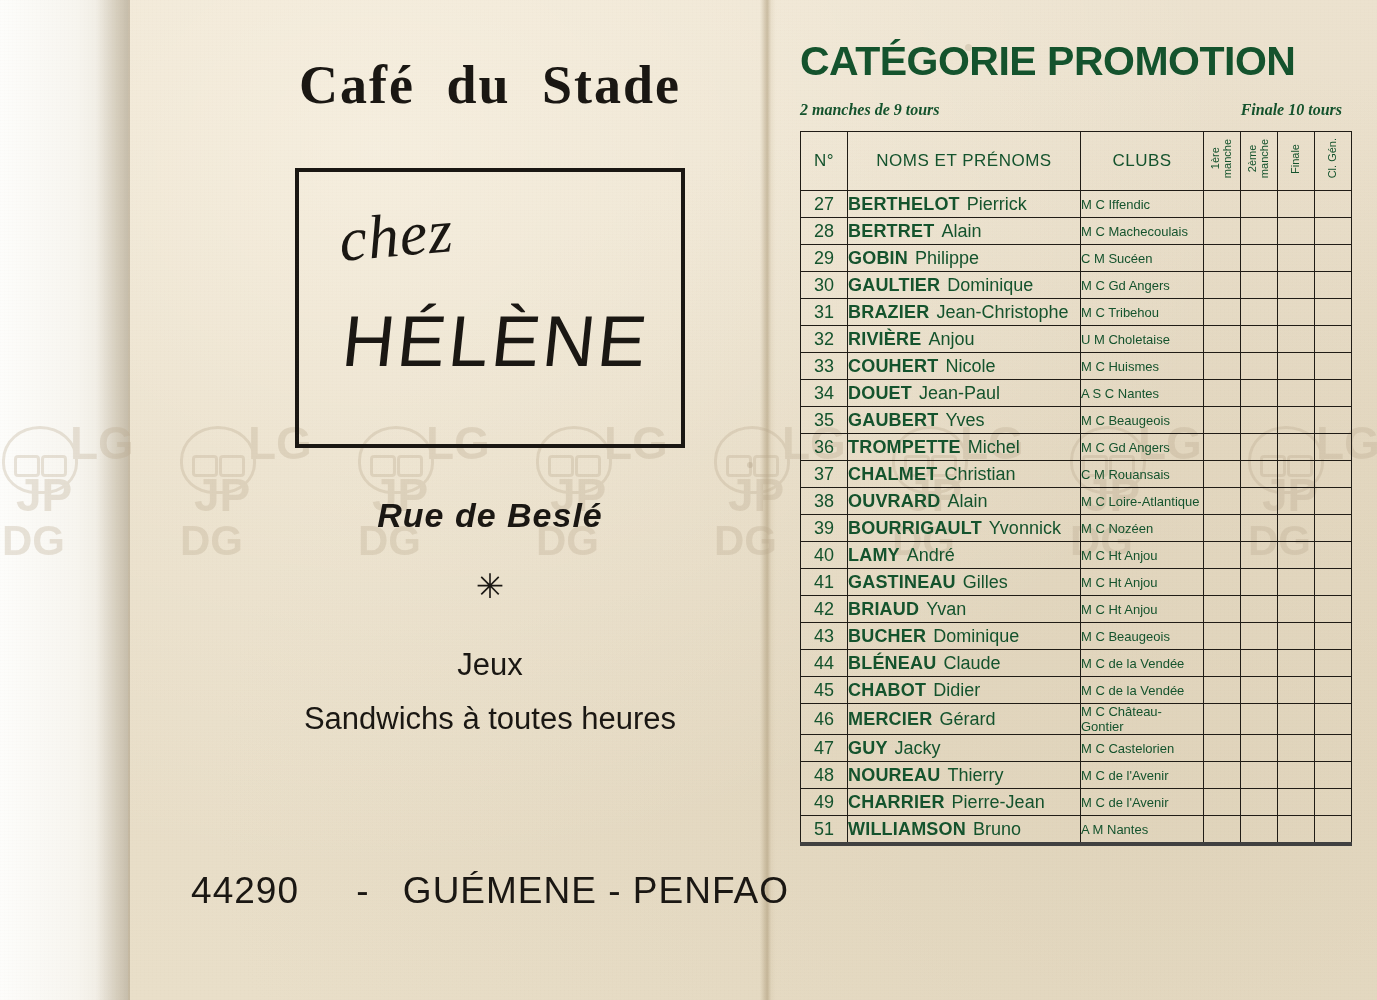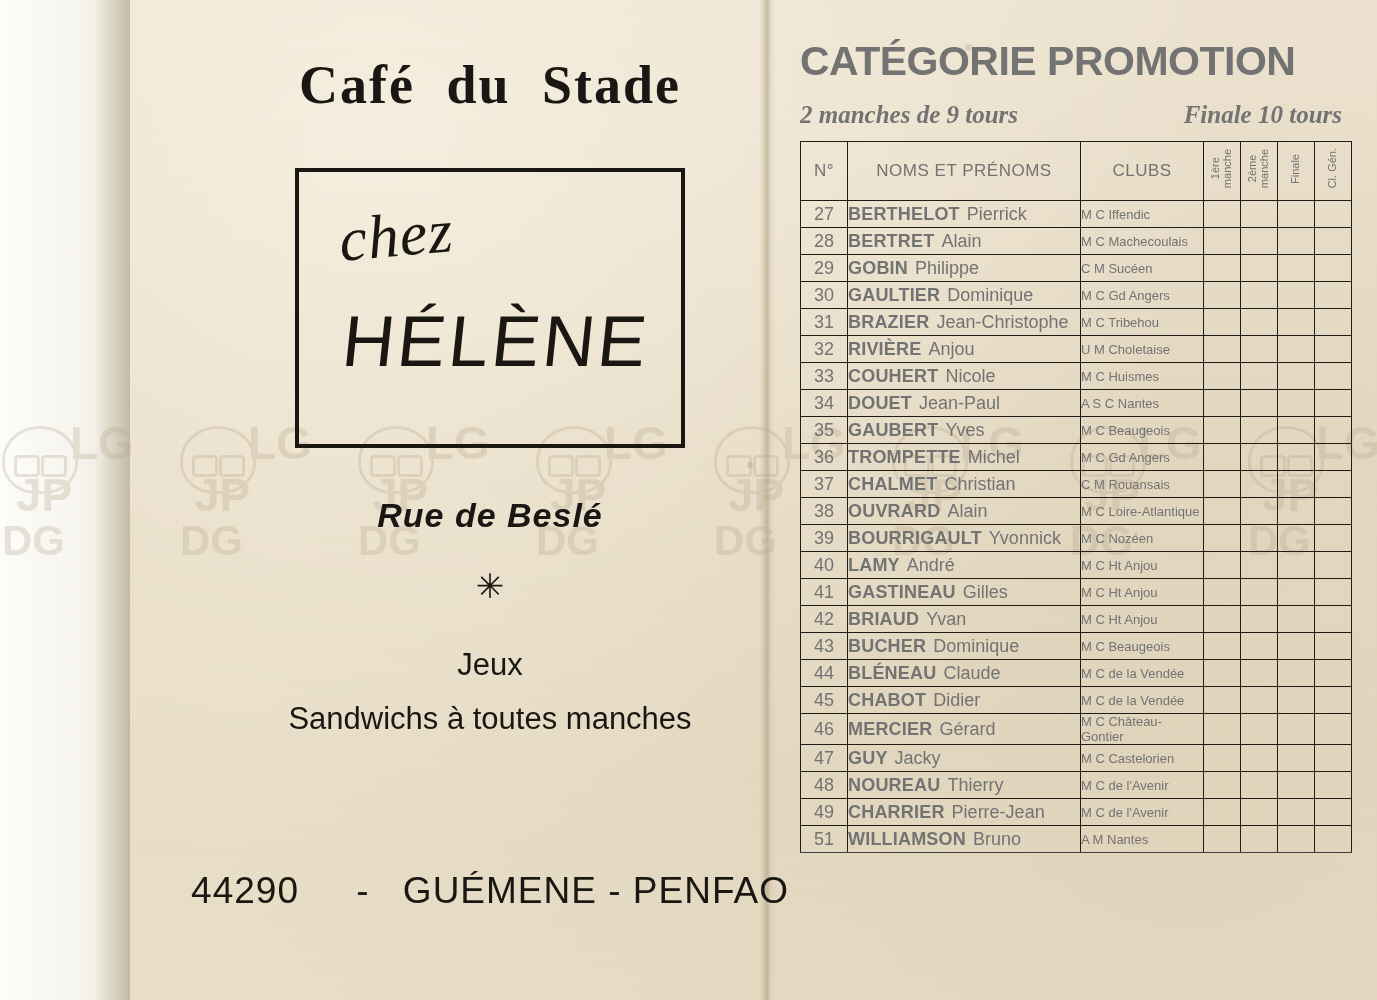--- a/index.html
+++ b/index.html
@@ -169,36 +169,36 @@
     letter-spacing: 1px;
     white-space: nowrap;
   }
   .city-line .cp { margin-right: 24px; }
   .city-line .dash { margin: 0 22px; }
   
   .listing {
     position: absolute;
     left: 800px; top: 38px;
     width: 548px;
-    color: #737373;
+    color: #14532d;
   }
   .cat-title {
     font-weight: 700;
     font-size: 41px;
     letter-spacing: -0.5px;
     white-space: nowrap;
   }
   .manches {
     margin-top: 16px;
     display: flex;
     justify-content: space-between;
     font-family: "Liberation Serif", serif;
     font-weight: 700;
     font-style: italic;
-    font-size: 25px;
+    font-size: 16px;
     padding-right: 6px;
     gap: 38px;
   }
   table.results {
     margin-top: 12px;
     border-collapse: collapse;
     width: 545px;
     table-layout: fixed;
   }
   table.results th, table.results td {
@@ -245,21 +245,21 @@
   td.name .ln { font-weight: 700; letter-spacing: .2px; }
   td.name .fn { font-weight: 400; margin-left: 7px; }
   td.club {
     padding-left: 8px;
     font-size: 13px;
     border-top: none; border-bottom: none;
   }
   td.blank {
     border-top: none; border-bottom: none;
   }
-  tbody tr:last-child td { border-bottom: 1px solid #404040; }
+  tbody tr:last-child td { border-bottom: 4px solid #404040; }
   
   .blemish {
     position: absolute;
     border-radius: 50%;
     background: rgba(140,120,90,0.20);
   }
 </style>
 </head>
 <body>
 
@@ -349,21 +349,21 @@
     <div class="advert-title">Café  du  Stade</div>
 
     <div class="chez-box">
       <div class="chez">chez</div>
       <div class="helene">HÉLÈNE</div>
     </div>
 
     <div class="rue">Rue de Beslé</div>
     <div class="star">✳</div>
     <div class="jeux">Jeux</div>
-    <div class="sandwichs">Sandwichs à toutes manches</div>
+    <div class="sandwichs">Sandwichs à toutes heures</div>
 
     <div class="city-line">
       <span class="cp">44290</span>
       <span class="dash">-</span>
       <span>GUÉMENE - PENFAO</span>
     </div>
   </div>
 
   <div class="listing">
     <div class="cat-title">CATÉGORIE PROMOTION</div>

